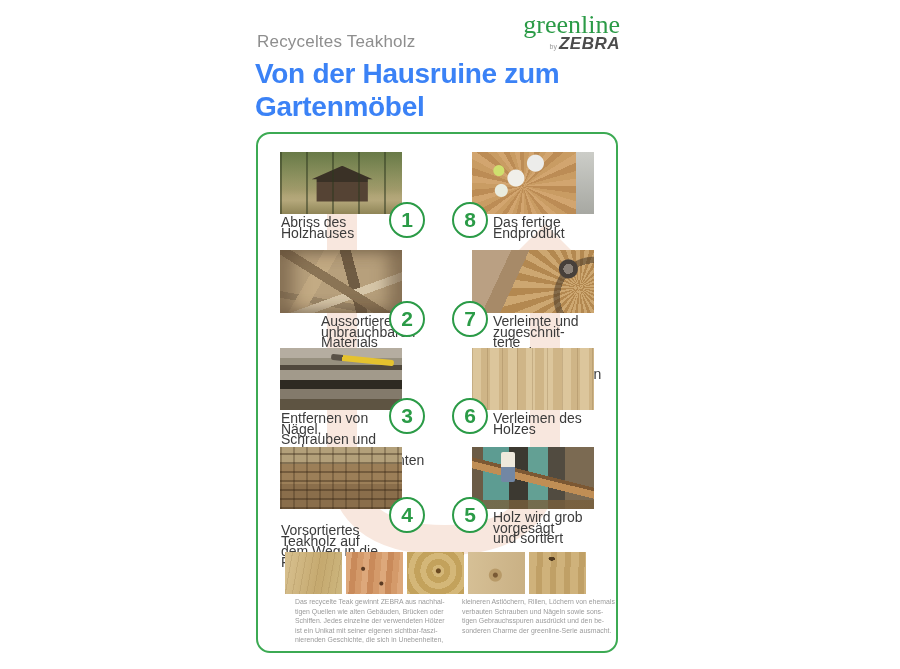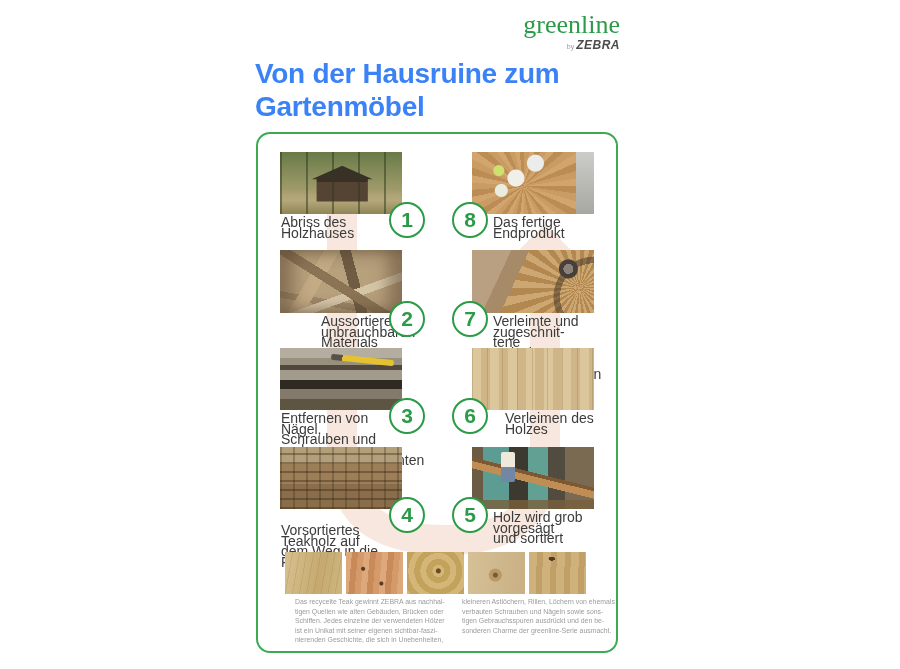--- a/index.html
+++ b/index.html
@@ -8,21 +8,21 @@
   .abs{position:absolute;}
 
   
   .subtitle{left:257px;top:32px;font-size:17px;color:#8e8e8e;letter-spacing:.2px;}
   .title{left:255px;top:57px;font-size:28px;font-weight:bold;color:#3b82f6;line-height:33px;
          white-space:pre-line;letter-spacing:-.3px;}
   .logo{left:508px;top:12px;width:112px;text-align:right;}
   .logo .brand{font-family:"Liberation Serif",serif;font-size:26px;color:#2b9b47;line-height:26px;}
   .logo .byline{margin-top:0px;line-height:12px;}
   .logo .by{font-size:7px;color:#9a9a9a;margin-right:2px;}
-  .logo .company{font-size:12px;font-weight:bold;font-style:italic;color:#4c4c4c;letter-spacing:.5px;}
+  .logo .company{font-size:17px;font-weight:bold;font-style:italic;color:#4c4c4c;letter-spacing:.5px;}
 
   
   .frame{left:256px;top:132px;width:358px;height:517px;border:2px solid #3caa53;border-radius:14px;background:#fff;}
 
   
   .watermark{left:256px;top:132px;width:362px;height:521px;pointer-events:none;}
 
   
   .photo{position:absolute;width:122px;height:62px;overflow:hidden;}
   .caption{position:absolute;font-size:14px;line-height:10.5px;color:#3b3b3b;white-space:pre-line;}
@@ -106,20 +106,21 @@
 
   
   .footpara{position:absolute;top:597px;font-size:6.9px;line-height:9.6px;color:#9b9b9b;
     white-space:pre-line;z-index:2;}
 </style>
 </head>
 <body>
 
 <div class="canvas">
 
+  <div class="abs subtitle">Recyceltes Teakholz</div>
   <div class="abs title">Von der Hausruine zum
 Gartenmöbel</div>
 
   <div class="abs logo">
     <div class="brand">greenline</div>
     <div class="byline">
       <span class="by">by</span><span class="company">ZEBRA</span>
     </div>
   </div>
 
@@ -166,21 +167,21 @@
 
   <div class="abs photo ph-glued" style="left:472px;top:250px;height:63px;"></div>
   <div class="caption" style="left:493px;top:316px;width:112px;">Verleimte und zugeschnit-
 tene Holzelemente und was
 daraus entstehen wird</div>
   <div class="numcircle" style="left:452px;top:301px;">
       <span>7</span>
     </div>
 
   <div class="abs photo ph-panel" style="left:472px;top:348px;"></div>
-  <div class="caption" style="left:493px;top:413px;width:112px;margin-left:12px;">Verleimen des Holzes</div>
+  <div class="caption" style="left:493px;top:413px;width:112px;">Verleimen des Holzes</div>
   <div class="numcircle" style="left:452px;top:398px;">
       <span>6</span>
     </div>
 
   <div class="abs photo ph-saw" style="left:472px;top:447px;"></div>
   <div class="caption" style="left:493px;top:512px;width:112px;">Holz wird grob vorgesägt
 und sortiert</div>
   <div class="numcircle" style="left:452px;top:497px;">
       <span>5</span>
     </div>

